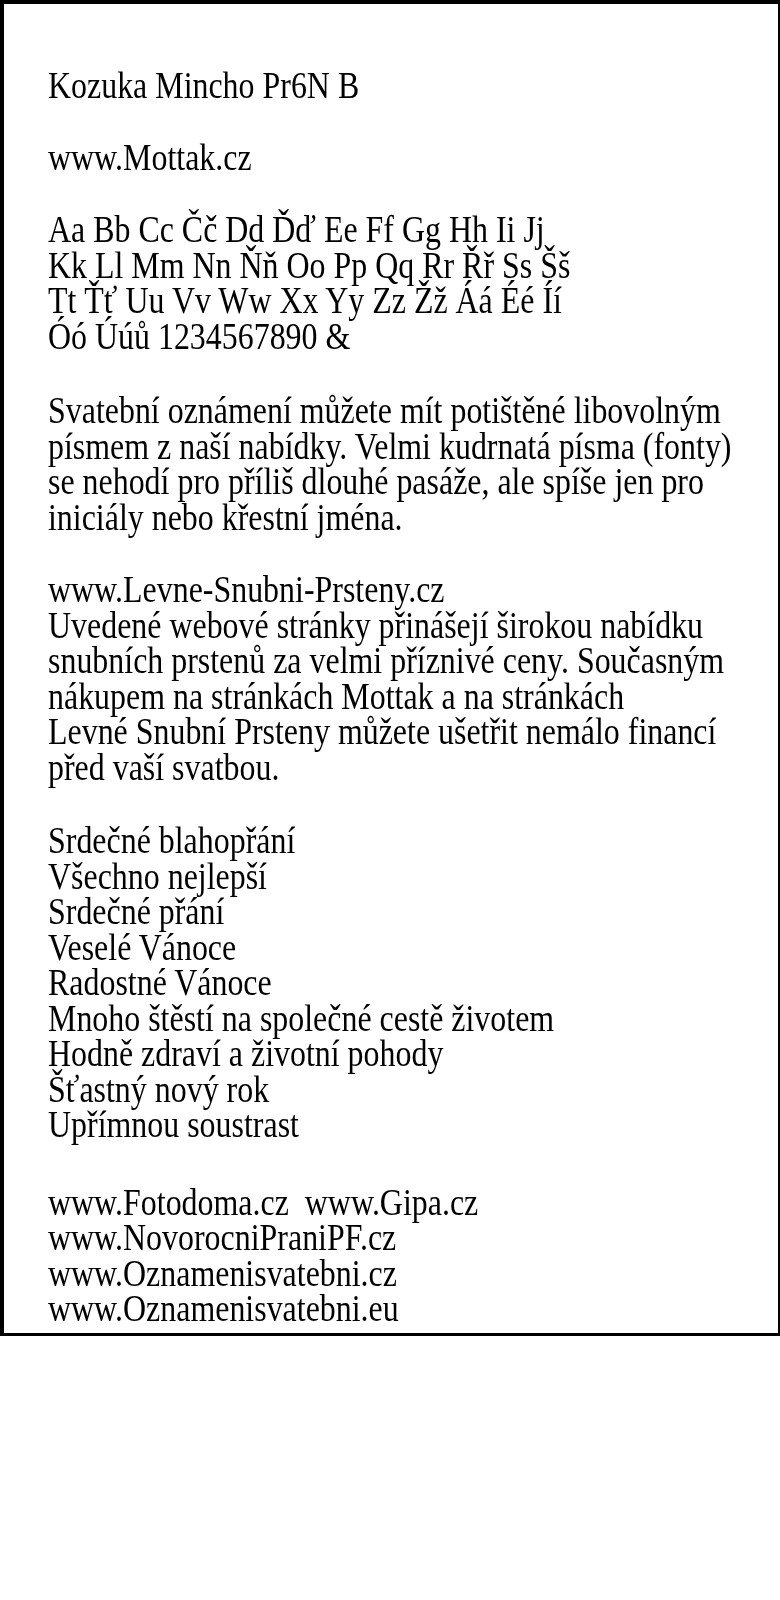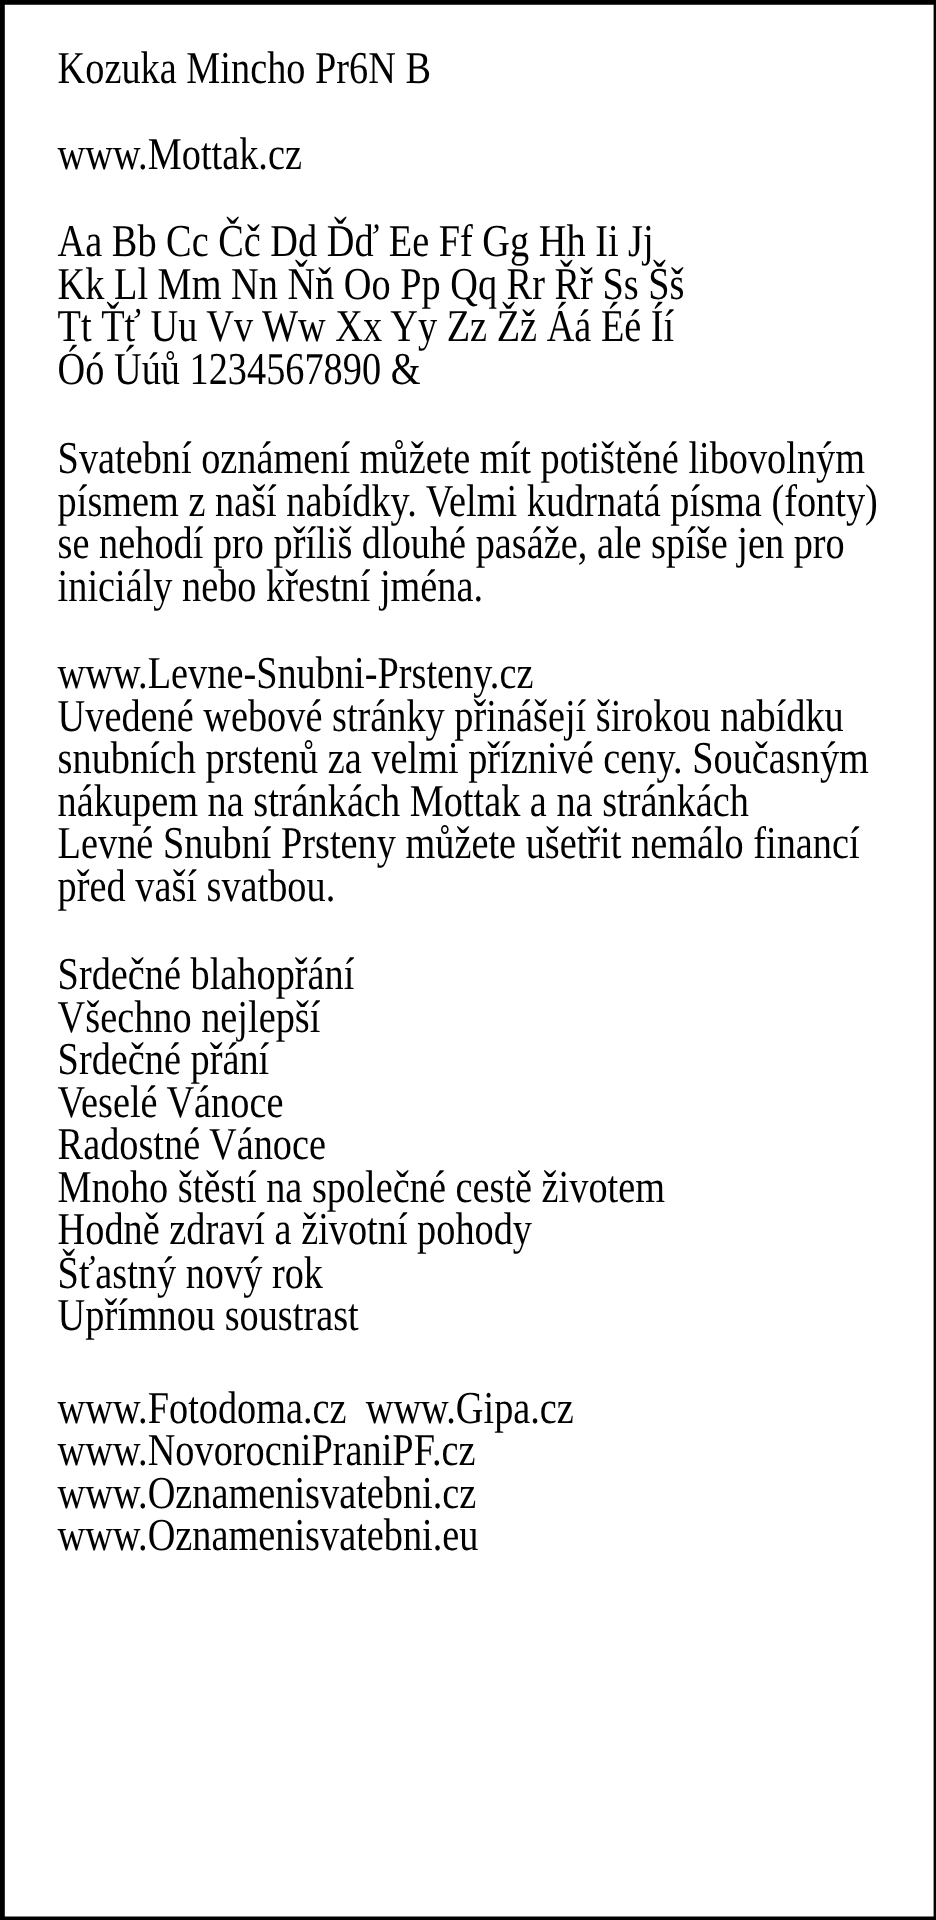--- a/index.html
+++ b/index.html
@@ -3,26 +3,26 @@
 <meta charset="utf-8">
 <style>
   html, body {
     margin: 0;
     padding: 0;
     background: #ffffff;
   }
   .page {
     box-sizing: border-box;
     width: 780px;
-    height: 1600px;
+    height: 1336px;
     background: #ffffff;
     border-style: solid;
     border-color: #000000;
     border-width: 4px 2px 3px 4px;
-    padding: 36px 0 0 44px;
+    padding: 64px 0 0 44px;
     overflow: hidden;
   }
   .content {
     transform: scaleX(0.84);
     transform-origin: 0 0;
     font-family: "Liberation Serif", "DejaVu Serif", serif;
     color: #000000;
   }
   .ln {
     white-space: pre;

